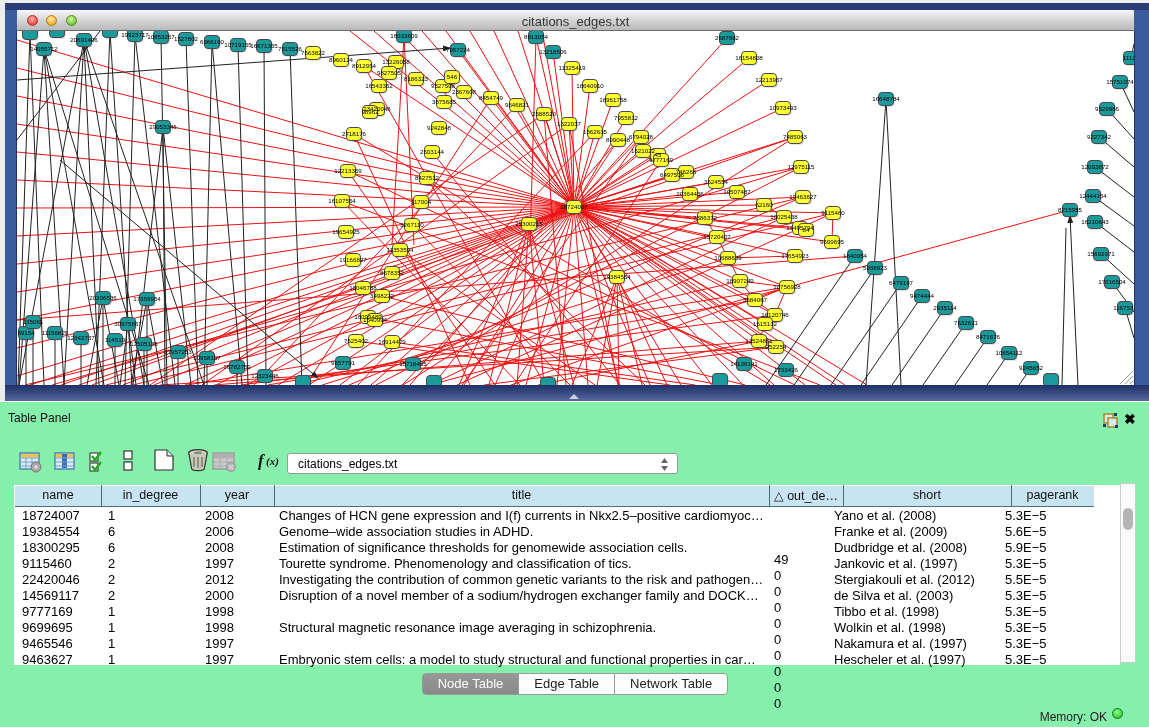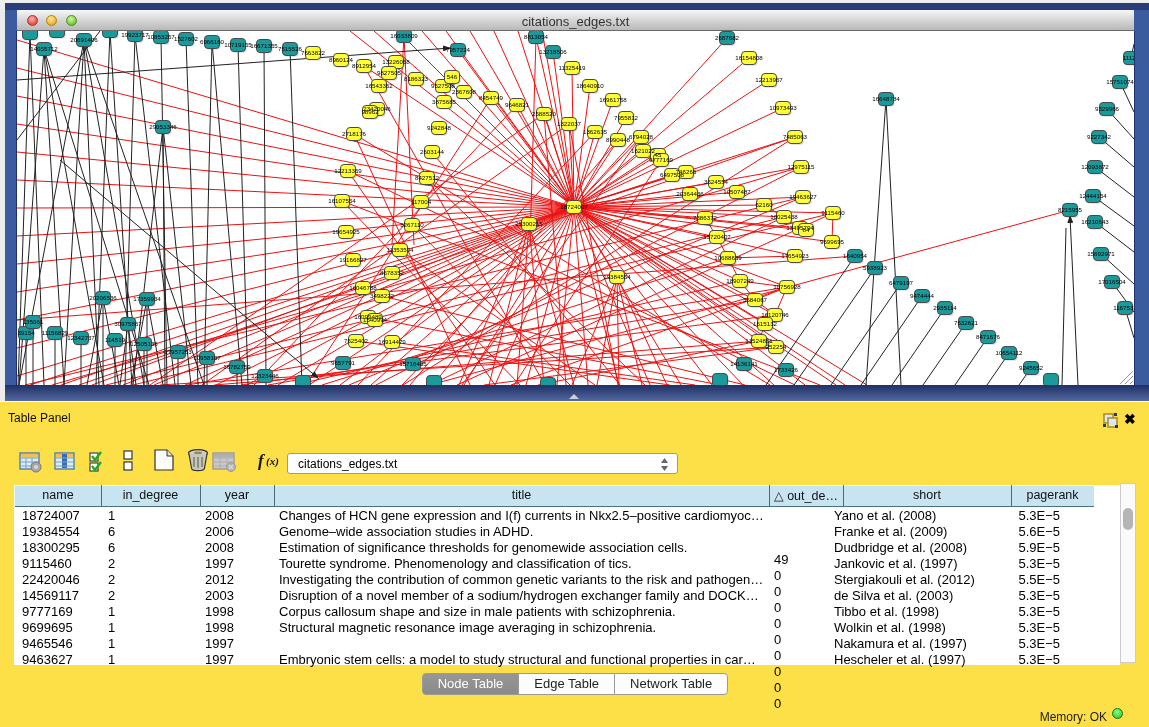--- a/index.html
+++ b/index.html
@@ -16,38 +16,38 @@
 .title { position:absolute; width:100%; text-align:center; top:4px; font-size:13px; color:#333; }
 .tl { position:absolute; top:15px; width:11px; height:11px; border-radius:50%; }
 .tlr { left:27px; background:radial-gradient(circle at 4px 3px,#ffb9b0,#f0574e 60%,#c33); border:0.5px solid #a33; }
 .tly { left:46px; background:radial-gradient(circle at 4px 3px,#ffe9b0,#f5b63e 60%,#c80); border:0.5px solid #a80; }
 .tlg { left:66px; background:radial-gradient(circle at 4px 3px,#d2f5b0,#7ed33e 60%,#5a2); border:0.5px solid #582; }
 .canvas { position:absolute; left:16px; top:31px; width:1119px; height:354px; background:#fff;
   border-left:1px solid #20306a; border-right:1px solid #20306a; }
 .grip { position:absolute; left:1117px; top:368px; width:17px; height:17px; }
 .divider { position:absolute; left:569px; top:394px; width:0; height:0;
   border-left:5px solid transparent; border-right:5px solid transparent; border-bottom:5px solid #c8d0e0; }
-.panel { position:absolute; left:0; top:401px; width:1149px; height:326px; background:#fde047;
+.panel { position:absolute; left:0; top:401px; width:1149px; height:326px; background:#86efac;
   border-top:1px solid #f8f8f8; }
 .ptitle { position:absolute; left:8px; top:9px; font-size:12px; color:#111; }
 .px { position:absolute; top:9px; font-weight:bold; color:#000; font-size:14px; }
 .toolbar { position:absolute; left:14px; top:36px; width:1122px; height:45px; }
 .dropdown { position:absolute; left:287px; top:51px; width:391px; height:21px; background:#fff;
   border:1px solid #999; border-radius:3px; font-size:12px; color:#000; padding:3px 0 0 10px; }
 .tblhead { position:absolute; left:14px; top:83px; width:1106px; height:23px; background:#fff; }
 .hband { position:absolute; left:1px; top:1px; width:1079px; height:21px; background:#c8e4f1;
   border-bottom:1px solid #48707e; }
 .th { position:absolute; top:0; height:21px; font-size:12.5px; color:#111; text-align:center; padding-top:3px; }
 .hsep { position:absolute; top:0; width:1px; height:21px; background:#4a6a78; }
 .tblbody { position:absolute; left:14px; top:105px; width:1106px; height:158px; background:#fff; }
 .trow { position:absolute; left:14px; width:1106px; height:16px; font-size:13px; color:#000; }
 .trow span { position:absolute; top:2px; white-space:nowrap; overflow:hidden; }
 .c0 { left:8px; width:90px; } .c1 { left:94px; width:90px; } .c2 { left:191px; width:70px; }
 .c3 { left:265px; width:492px; } .c4 { left:760px; width:70px;margin-top:44px; }
-.c5 { left:820px; width:155px; text-align:left; } .c6 { left:966px; width:80px;text-align:right; }
+.c5 { left:820px; width:155px; text-align:left; } .c6 { left:991px; width:80px; }
 .scroll { position:absolute; left:1120px; top:483px; width:16px; height:180px; background:#fafafa;
   border:1px solid #ccc; }
 .thumb { position:absolute; left:2px; top:24px; width:10px; height:22px; background:#b5b5b5; border-radius:5px; }
 .tabbar { position:absolute; left:0; top:271px; width:1149px; height:26px; text-align:center; }
 .tab { display:inline-block; font-size:13px; padding:2px 15px 3px; border:1px solid #9a9a9a;
   background:#fdfdfd; color:#222; margin:0 -1px 0 0; }
 .tabsel { background:linear-gradient(#979797,#8a8a8a); color:#fff; border-radius:4px 0 0 4px; }
 .tabright { border-radius:0 4px 4px 0; }
 .mem { position:absolute; right:42px; top:308px; font-size:12px; color:#222; }
 .memdot { position:absolute; right:26px; top:306px; width:11px; height:11px; border-radius:50%;
@@ -851,31 +851,30 @@
     <span class="c1">2</span>
     <span class="c2">2012</span>
 <span class="c3">Investigating the contribution of common genetic variants to the risk and pathogen…</span>
     <span class="c4">0</span>
     <span class="c5">Stergiakouli et al. (2012)</span>
     <span class="c6">5.5E−5</span>
   </div>
 <div class="trow" style="top:586px">
 <span class="c0">14569117</span>
     <span class="c1">2</span>
-    <span class="c2">2003</span>
+    <span class="c2">2000</span>
 <span class="c3">Disruption of a novel member of a sodium/hydrogen exchanger family and DOCK…</span>
     <span class="c4">0</span>
     <span class="c5">de Silva et al. (2003)</span>
     <span class="c6">5.3E−5</span>
   </div>
 <div class="trow" style="top:602px">
 <span class="c0">9777169</span>
     <span class="c1">1</span>
     <span class="c2">1998</span>
-<span class="c3">Corpus callosum shape and size in male patients with schizophrenia.</span>
     <span class="c4">0</span>
     <span class="c5">Tibbo et al. (1998)</span>
     <span class="c6">5.3E−5</span>
   </div>
 <div class="trow" style="top:618px">
 <span class="c0">9699695</span>
     <span class="c1">1</span>
     <span class="c2">1998</span>
 <span class="c3">Structural magnetic resonance image averaging in schizophrenia.</span>
     <span class="c4">0</span>

